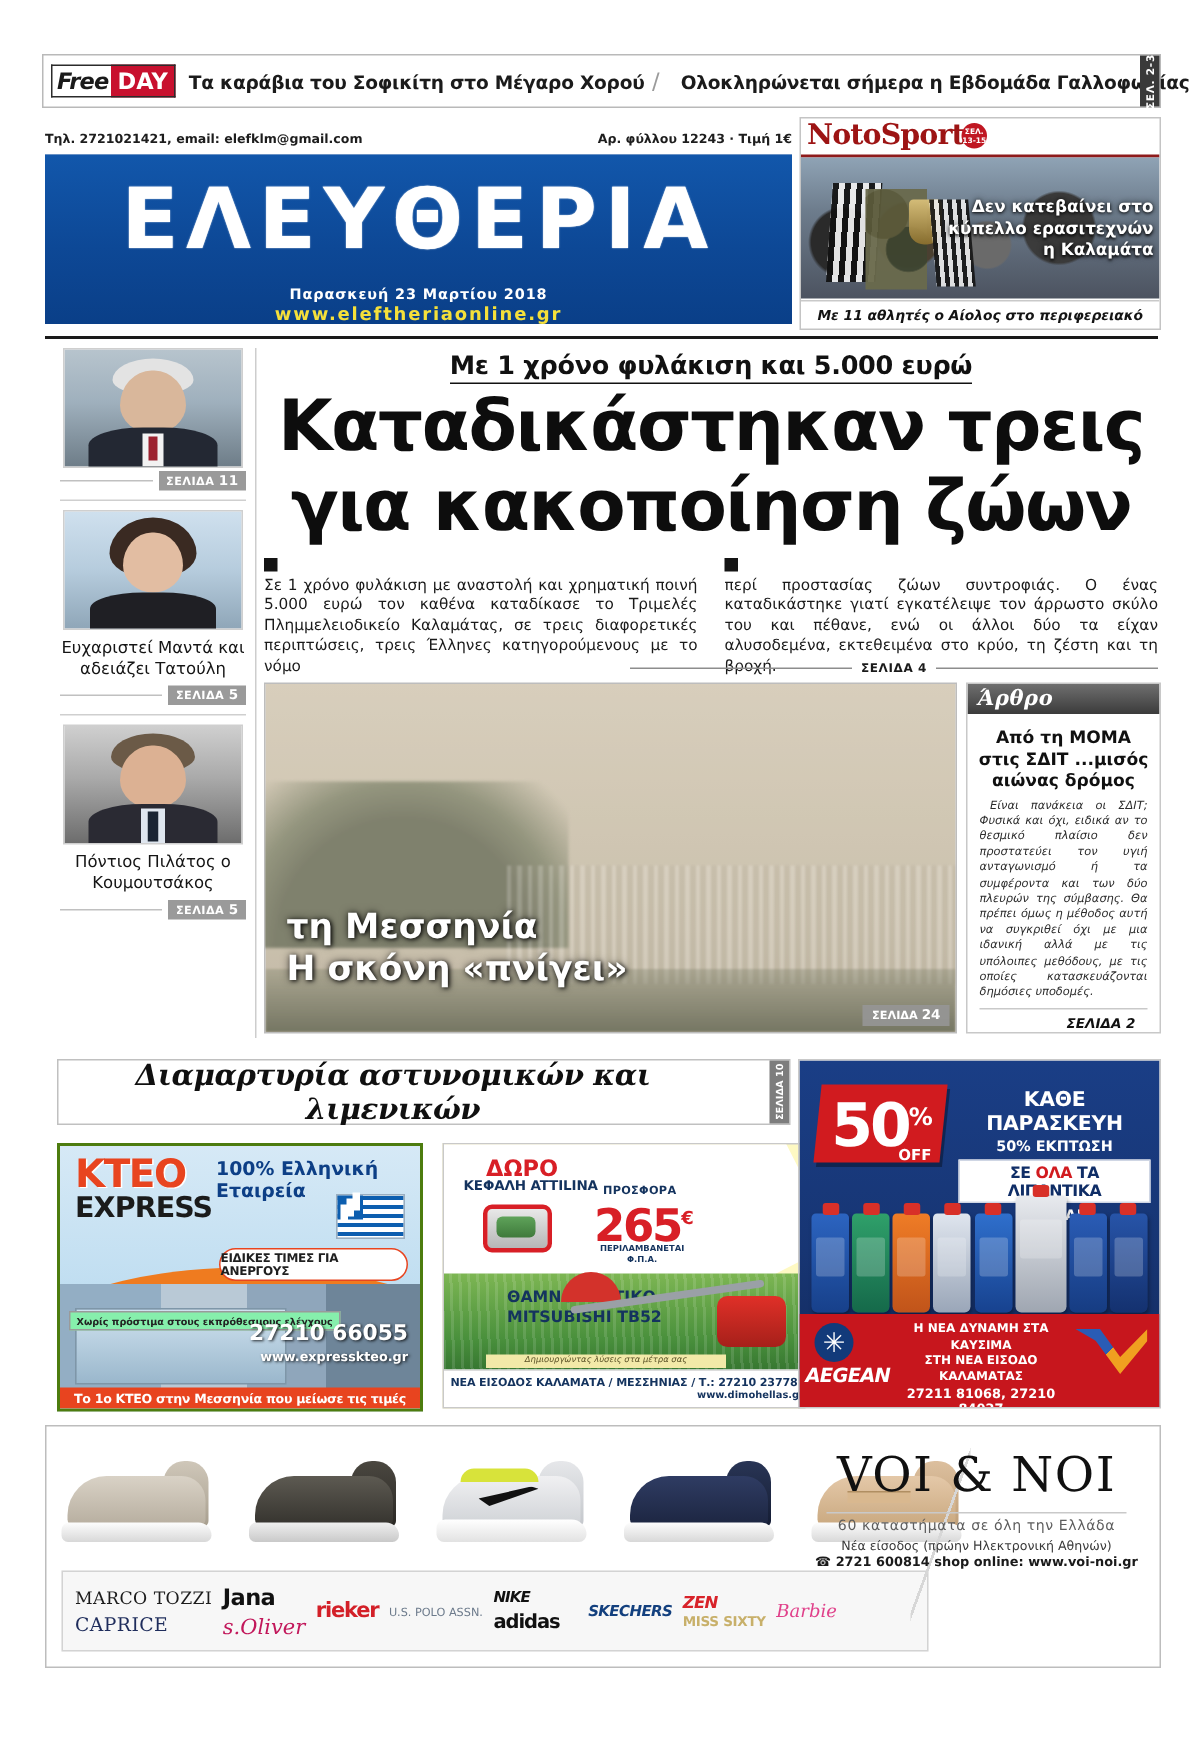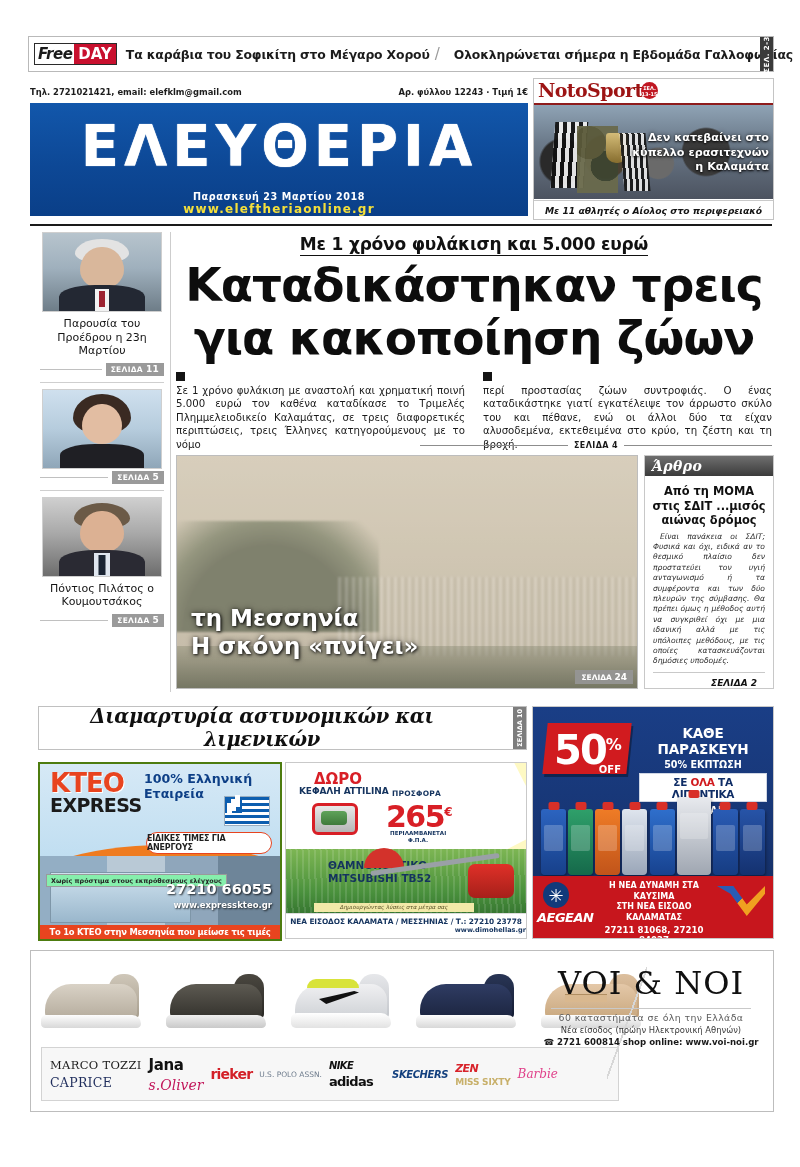--- a/index.html
+++ b/index.html
@@ -330,21 +330,21 @@
     position:absolute;right:8px;top:136px;text-align:right;color:#fff;font-weight:bold;
     font-size:8.5px;text-shadow:1px 1px 2px rgba(0,0,0,.8);
   }
   .kteo-footer{
     position:absolute;left:0;bottom:0;width:100%;height:14px;background:#e8441f;
     display:flex;align-items:center;justify-content:center;
     color:#fff;font-size:8.4px;font-weight:bold;letter-spacing:-.2px;
   }
 
   .ad-dimo{
-    position:absolute;left:285px;top:762px;width:240px;height:175px;
+    position:absolute;left:295px;top:762px;width:240px;height:175px;
     border:1px solid #c9c9c9;overflow:hidden;background:#fef9c3;
   }
   .dimo-white{
     position:absolute;left:-22%;top:-38%;width:118%;height:118%;
     background:#ffffff;transform:rotate(-27deg);
   }
   .dimo-grass{
     position:absolute;left:0;bottom:16px;width:100%;height:42%;
     background:linear-gradient(180deg,#7db653 0%,#49903c 60%,#2f6c2c 100%);
   }
@@ -639,35 +639,35 @@
   <div class="sidebar">
 
     <div class="sb-item">
       <div class="sb-photo p1">
         <div class="face f-hair" style="top:6px;width:54px;height:24px;background:#e3e3e3;"></div>
         <div class="face f-head" style="top:14px;width:44px;height:42px;background:#d9b79b;"></div>
         <div class="face f-suit" style="top:52px;width:86px;height:28px;background:#232833;"></div>
         <div class="face" style="top:56px;width:14px;height:22px;background:#f2f2f2;"></div>
         <div class="face" style="top:58px;width:6px;height:16px;background:#9c2230;"></div>
       </div>
-      <div class="sb-cap">Παρουσία του Προέδρου η 23η Μαρτίου</div>
       <div class="sb-page">
         <span class="ln"></span>
         <span class="sb-badge"><span>ΣΕΛΙΔΑ</span> <b>11</b></span>
       </div>
     </div>
 
     <div class="sb-divider"></div>
 
     <div class="sb-item">
       <div class="sb-photo p2">
         <div class="face f-hair" style="top:4px;width:58px;height:40px;background:#3a2a22;"></div>
         <div class="face f-head" style="top:14px;width:40px;height:40px;background:#e2bda2;"></div>
         <div class="face f-suit" style="top:54px;width:84px;height:26px;background:#1f1f24;"></div>
       </div>
+      <div class="sb-cap">Ευχαριστεί Μαντά και αδειάζει Τατούλη</div>
       <div class="sb-page">
         <span class="ln"></span>
         <span class="sb-badge"><span>ΣΕΛΙΔΑ</span> <b>5</b></span>
       </div>
     </div>
 
     <div class="sb-divider"></div>
 
     <div class="sb-item">
       <div class="sb-photo p3">

